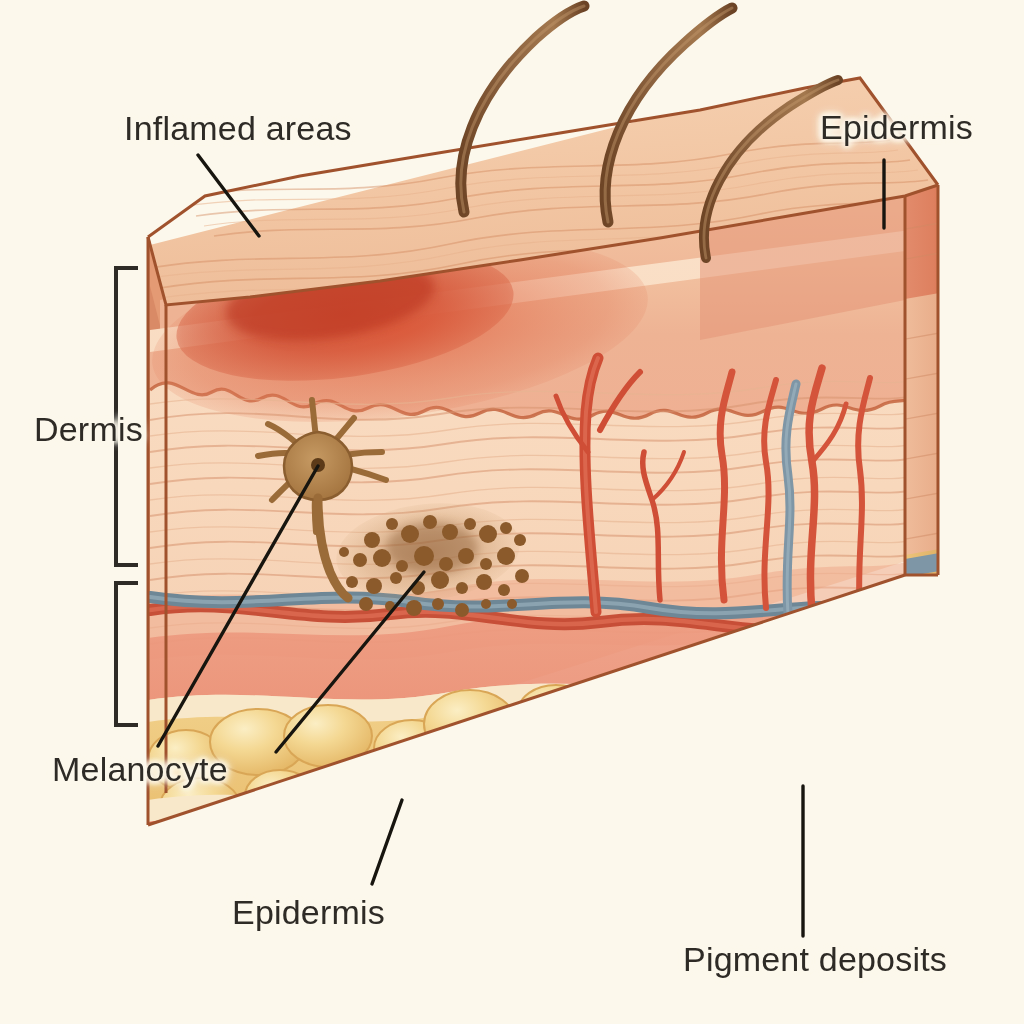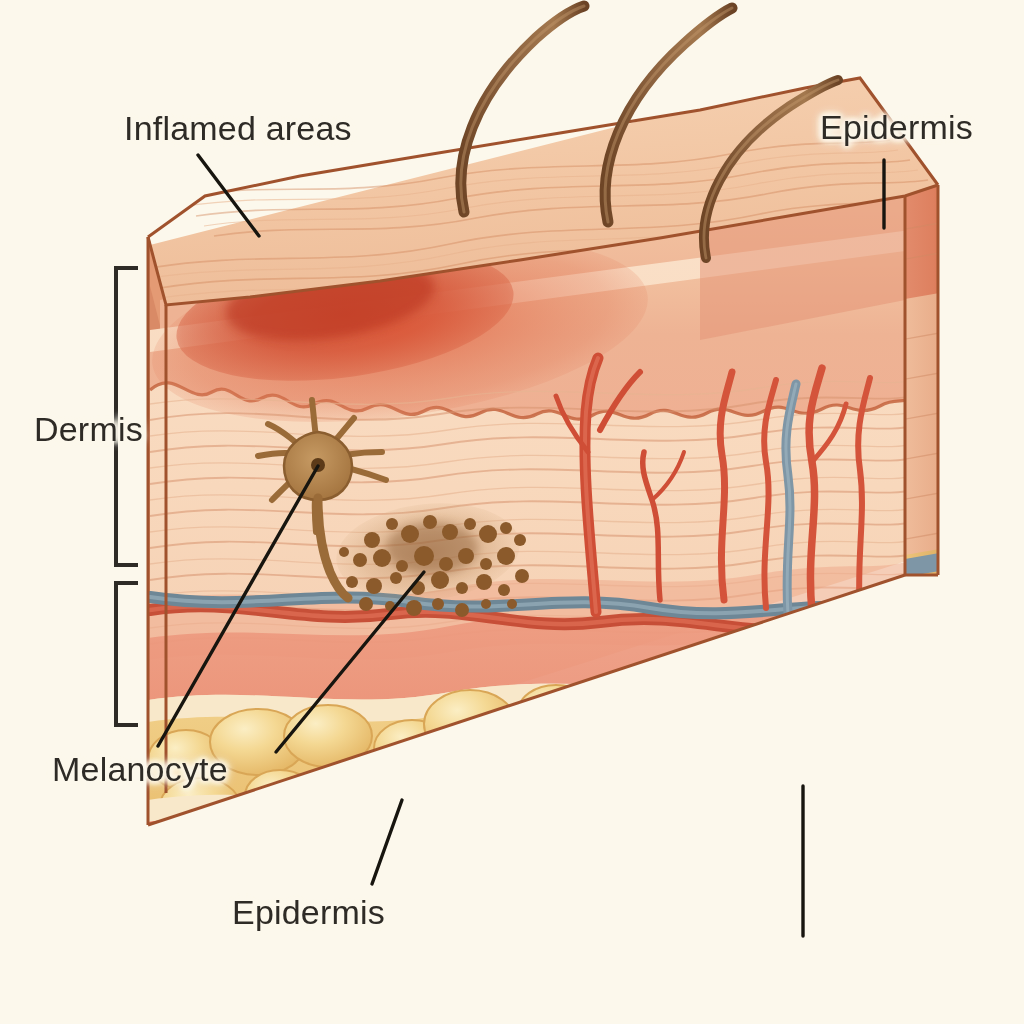--- a/index.html
+++ b/index.html
@@ -447,14 +447,15 @@
 <div class="lbl" id="lbl-inflamed">Inflamed areas</div>
 
 <div class="lbl" id="lbl-epidermis">Epidermis</div>
 
 <div class="lbl" id="lbl-dermis">Dermis</div>
 
 <div class="lbl" id="lbl-hypodermis">Melanocyte</div>
 
 <div class="lbl" id="lbl-melanocyte">Epidermis</div>
 
+<div class="lbl" id="lbl-pigment">Pigment deposits</div>
 
 </div>
 
 </body></html>

